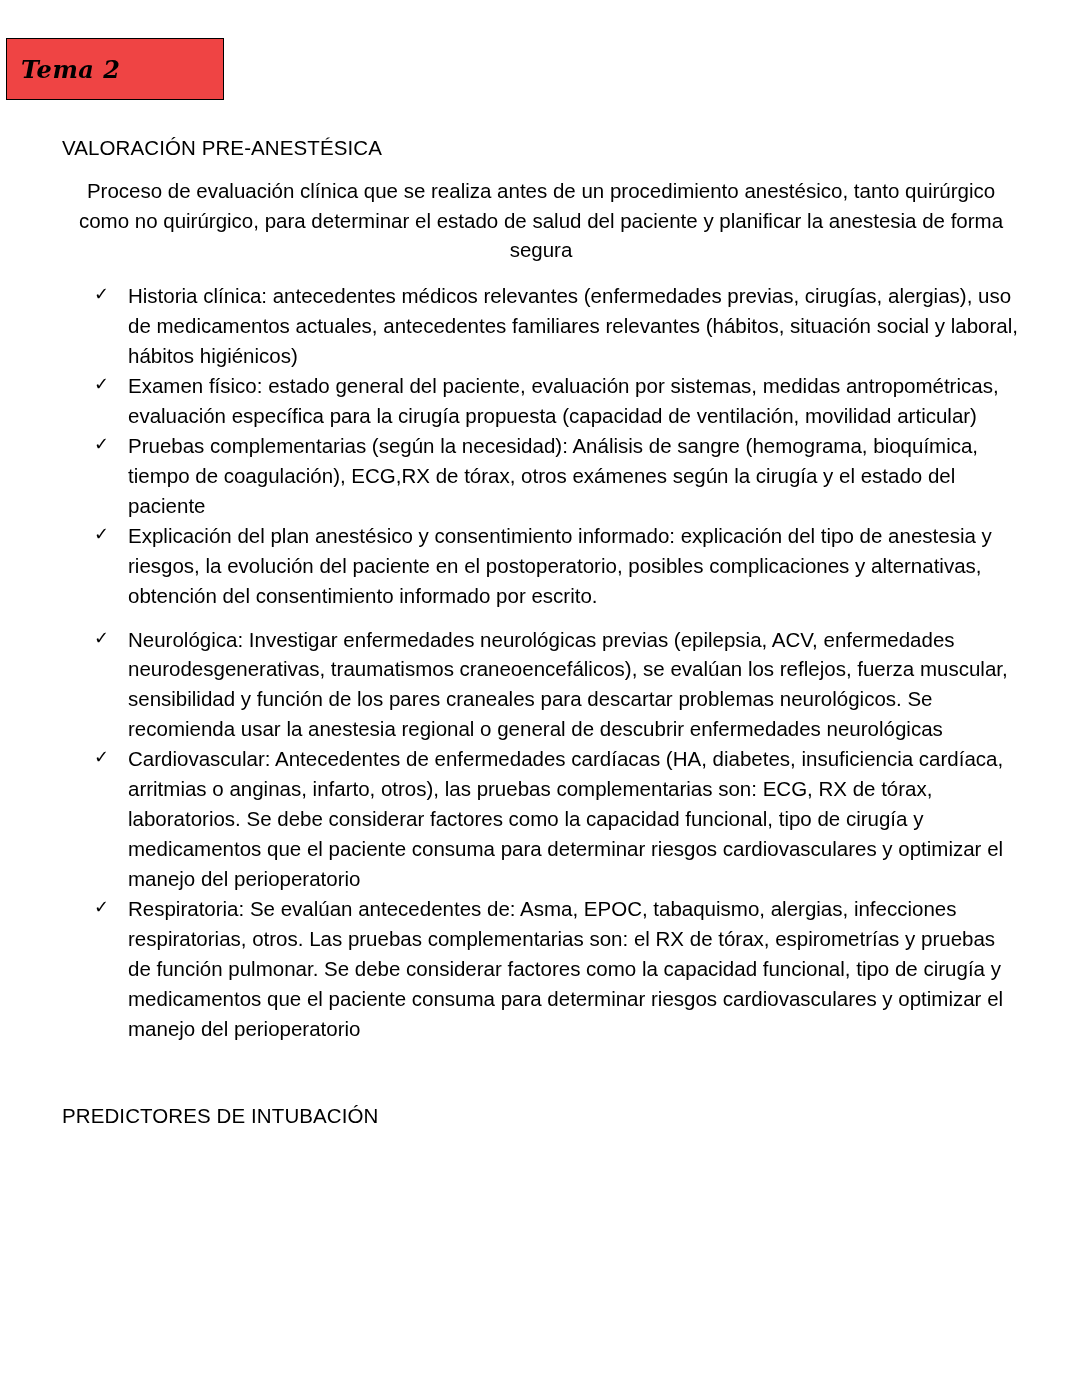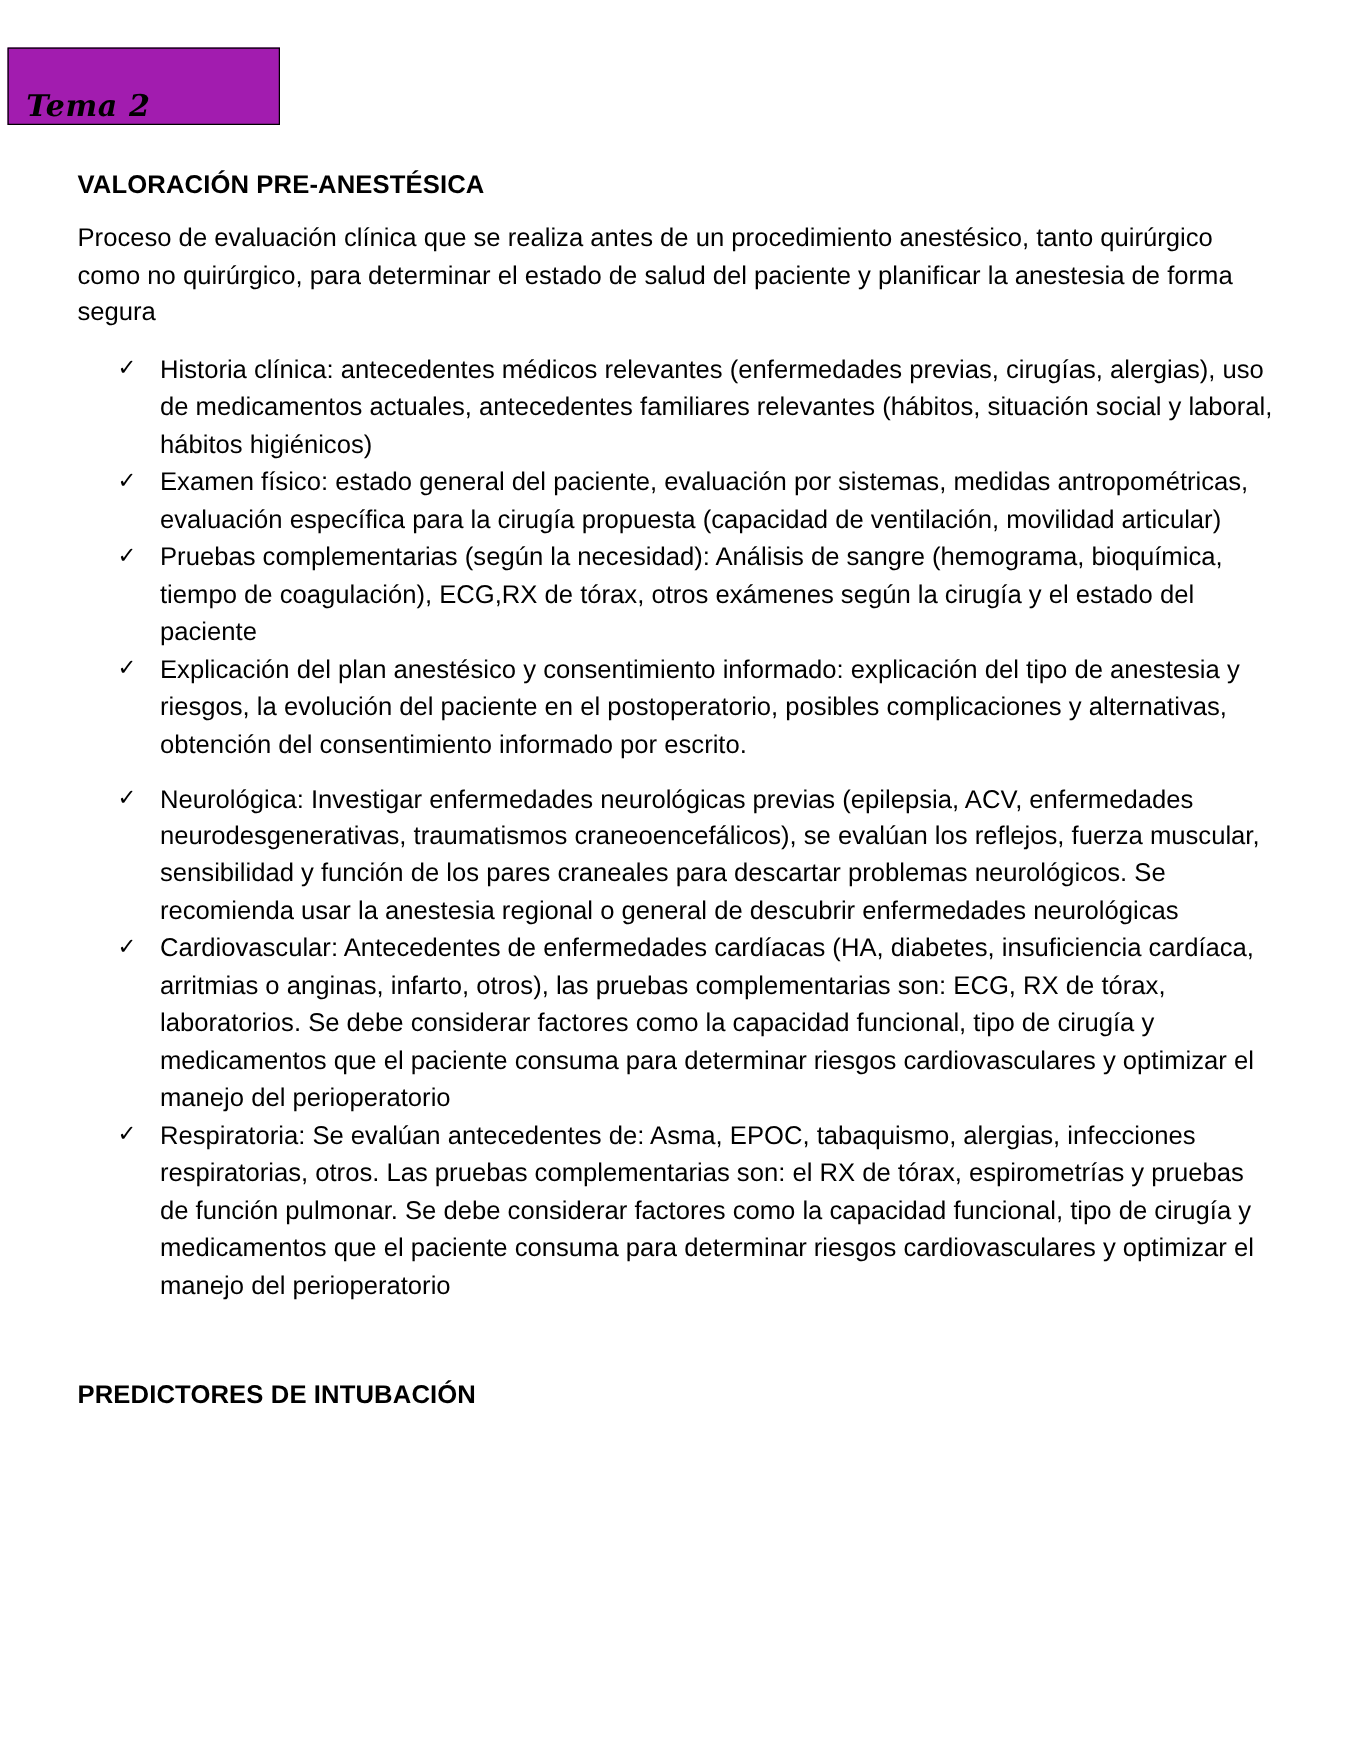--- a/index.html
+++ b/index.html
@@ -19,53 +19,53 @@
     min-height: 1397px;
     box-sizing: border-box;
     position: relative;
   }
   .tema-box {
     position: absolute;
     left: 6px;
     top: 38px;
     width: 218px;
     height: 62px;
-    background: #a21caf;
+    background: #ef4444;
     border: 1px solid #000000;
     box-sizing: border-box;
     display: flex;
-    align-items: flex-end;
+    align-items: center;
     padding-left: 14px;
   }
   .tema-label {
     font-family: "DejaVu Serif", serif;
     font-style: italic;
     font-weight: bold;
     font-size: 24px;
     letter-spacing: 0.5px;
     color: #000000;
   }
   .content {
     position: absolute;
     left: 62px;
     top: 135px;
     width: 958px;
   }
   h2.section-heading {
     font-size: 20.5px;
-    font-weight: bold;
+    font-weight: normal;
     margin: 0 0 14px 0;
     line-height: 1.3;
     letter-spacing: 0.1px;
   }
   p.paragraph {
     font-size: 20.5px;
     line-height: 1.46;
     margin: 0 0 16px 0;
-    text-align: left;
+    text-align: center;
   }
   ul.check-list {
     list-style: none;
     margin: 0 0 14px 0;
     padding: 0 0 0 28px;
   }
   ul.check-list li {
     position: relative;
     padding-left: 38px;
     font-size: 20.5px;

